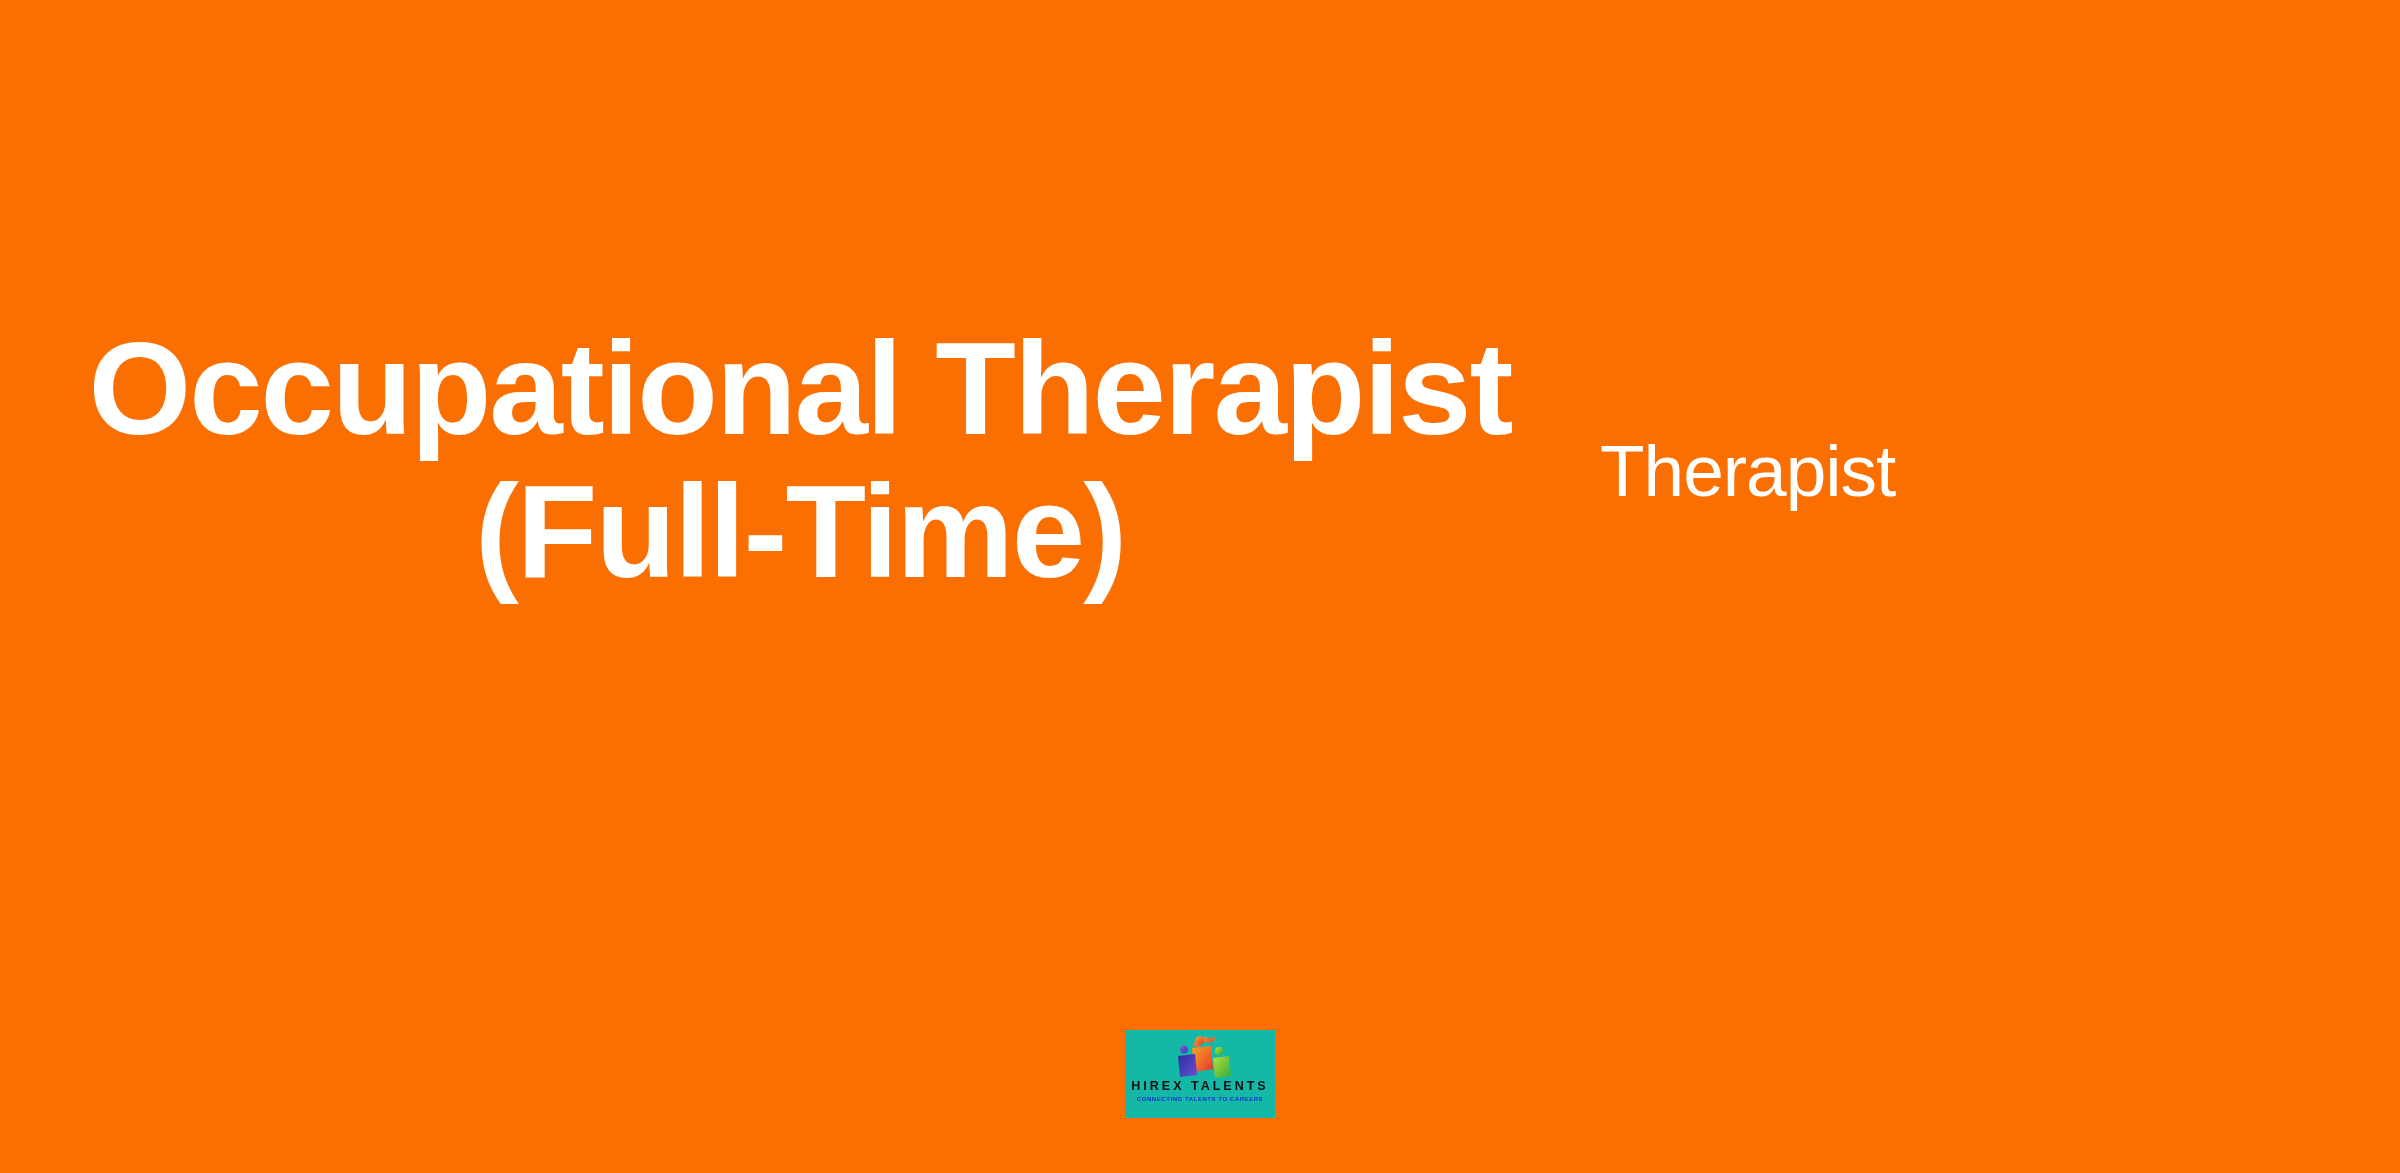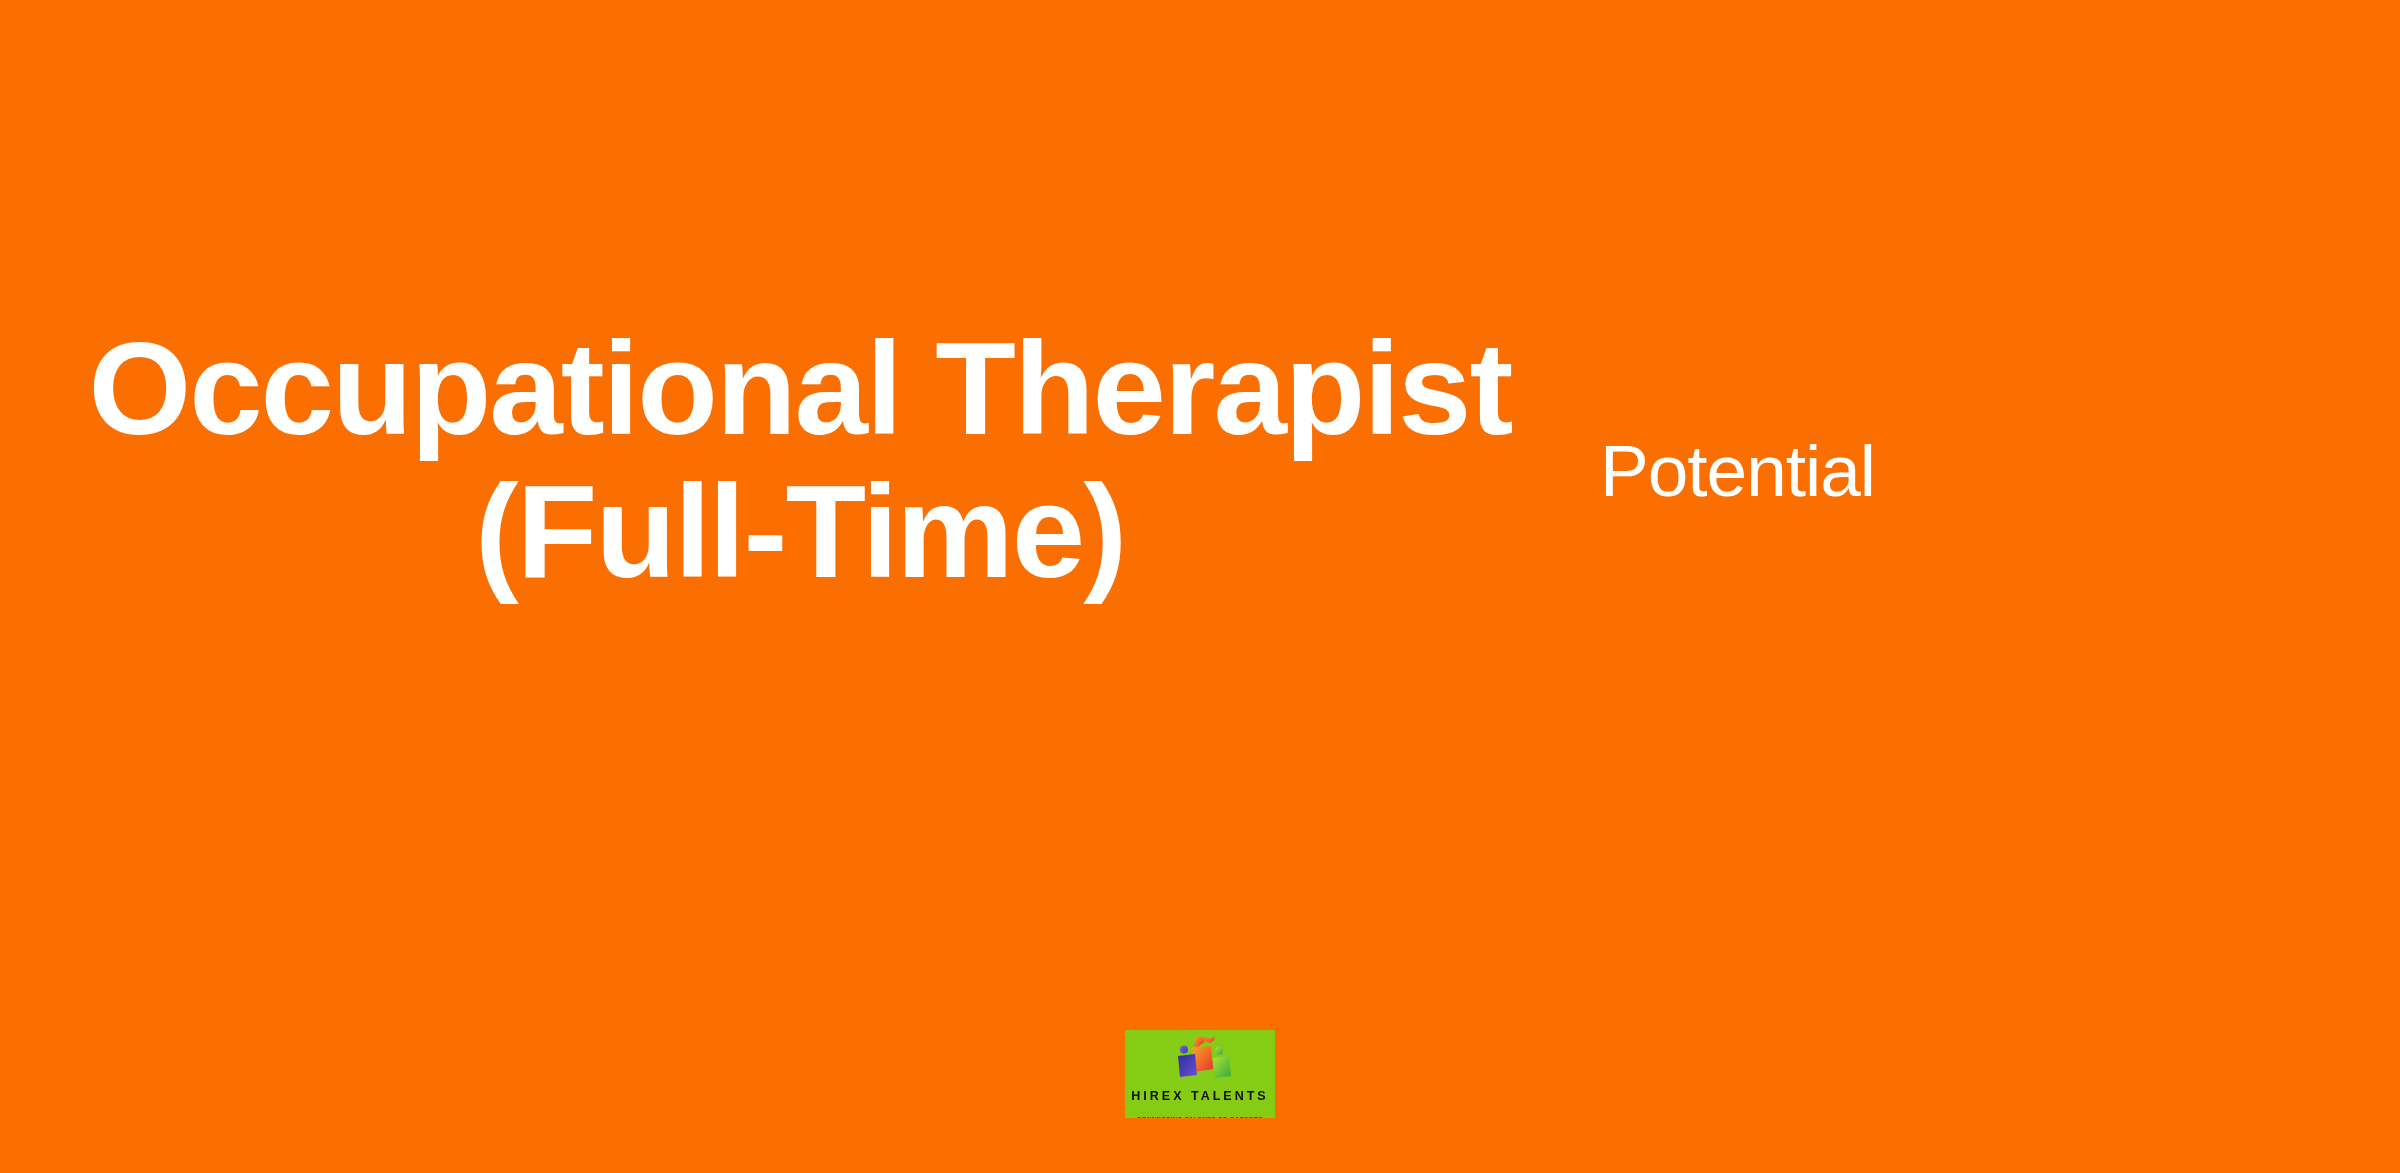--- a/index.html
+++ b/index.html
@@ -58,28 +58,27 @@
   }
 
   
   #logo-wrap {
     position:absolute;
     left:50%;
     transform:translateX(-50%);
     top:1030px;
     width:150px;
     height:88px;
-    background:#84cc16;
+    background:#14b8a6;
     display:flex;
     flex-direction:column;
     align-items:center;
     justify-content:flex-start;
     padding-top:3px;
     overflow:hidden;
-    gap:10px;
   }
 
   #logo-mark {
     width:74px;
     height:44px;
     position:relative;
     margin-top:1px;
   }
 
   #logo-name {
@@ -104,21 +103,21 @@
     white-space:nowrap;
   }
 </style>
 </head>
 <body>
 
 <div id="slide">
 
   <div id="hero">
     <h1 id="job-title">Occupational Therapist (Full-Time)</h1>
-    <div id="job-subtitle">Potential</div>
+    <div id="job-subtitle">Therapist</div>
   </div>
 
   <div id="logo-wrap">
 
     <div id="logo-mark">
       <svg viewBox="0 0 74 44" width="74" height="44" aria-hidden="true">
         <defs>
           <linearGradient id="gBlue" x1="0" y1="0" x2="1" y2="1">
             <stop offset="0%" stop-color="#2b2f9e"></stop>
             <stop offset="100%" stop-color="#6a4fd8"></stop>

